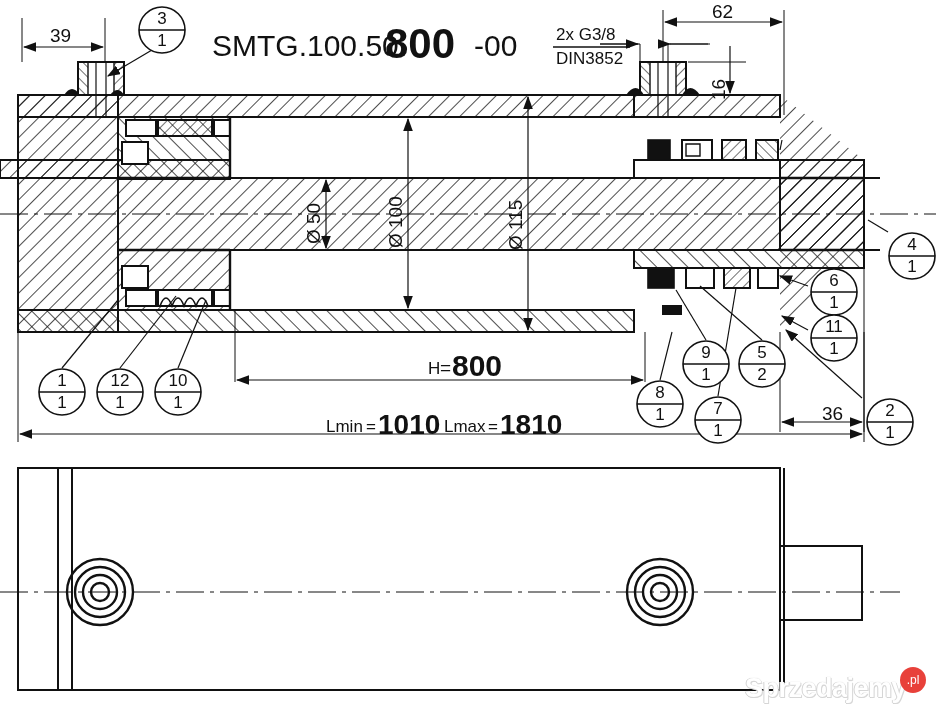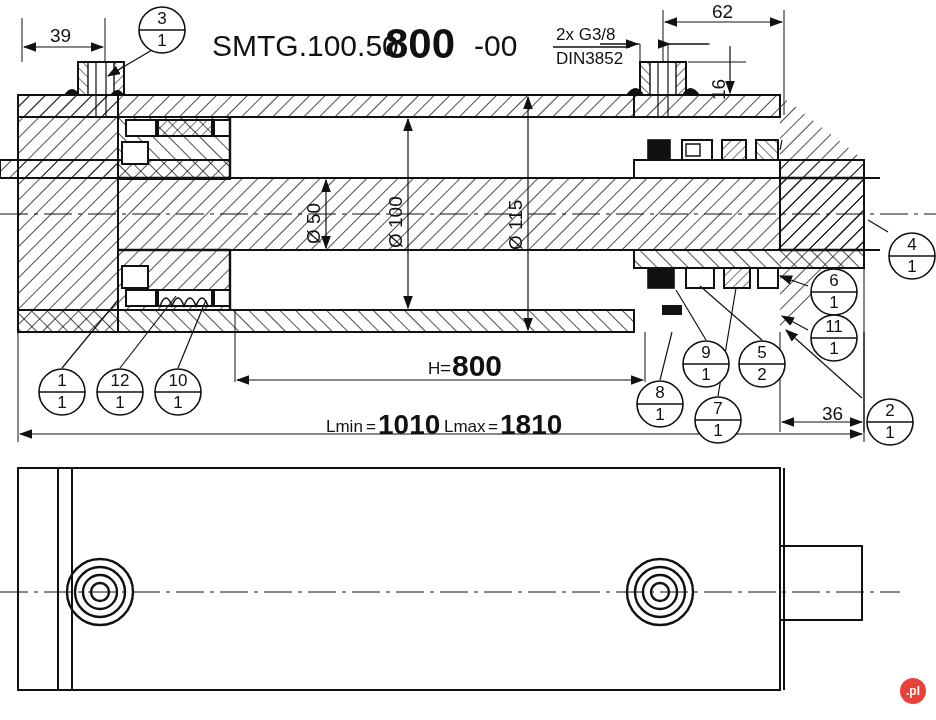--- a/index.html
+++ b/index.html
@@ -6,21 +6,21 @@
   body{width:936px;height:720px;overflow:hidden;
        font-family:"Liberation Sans",sans-serif;color:#111;}
   #root{position:relative;width:936px;height:720px;}
   svg#drawing{position:absolute;left:0;top:0;width:936px;height:720px;}
   .wm{position:absolute;right:10px;bottom:16px;display:flex;align-items:flex-start;
       pointer-events:none;user-select:none;}
   .wm-text{font-family:"Liberation Sans",sans-serif;font-size:27px;font-weight:700;
            color:#ffffff;letter-spacing:-.5px;
            text-shadow:0 0 1px #c9c9c9,1px 1px 0 #d8d8d8,-1px 0 0 #d8d8d8,0 1px 0 #d0d0d0;}
   .wm-badge{width:26px;height:26px;border-radius:50%;background:#e8413a;color:#fff;
-            font-size:12px;font-weight:700;display:flex;align-items:center;
+            font-size:12px;font-weight:400;display:flex;align-items:center;
             justify-content:center;margin-left:-6px;margin-top:-6px;}
 </style>
 </head>
 <body>
 
 <div id="root">
 
 <svg id="drawing" viewBox="0 0 936 720">
   <defs>
     <pattern id="hatchR" width="11" height="11" patternUnits="userSpaceOnUse" patternTransform="rotate(45)">
@@ -312,16 +312,17 @@
         <g>
           <circle cx="890" cy="422" r="23" fill="#fff" stroke="#111" stroke-width="1.6"></circle>
           <line x1="867" y1="422" x2="913" y2="422" stroke="#111" stroke-width="1.6"></line>
           <text x="890" y="416" text-anchor="middle" font-size="17" font-family="Liberation Sans, sans-serif" fill="#111">2</text>
           <text x="890" y="438" text-anchor="middle" font-size="17" font-family="Liberation Sans, sans-serif" fill="#111">1</text>
         </g>
       </g>
 </svg>
 
 <div class="wm">
+  <span class="wm-text">Sprzedajemy</span>
   <span class="wm-badge">.pl</span>
 </div>
 
 </div>
 
 </body></html>

